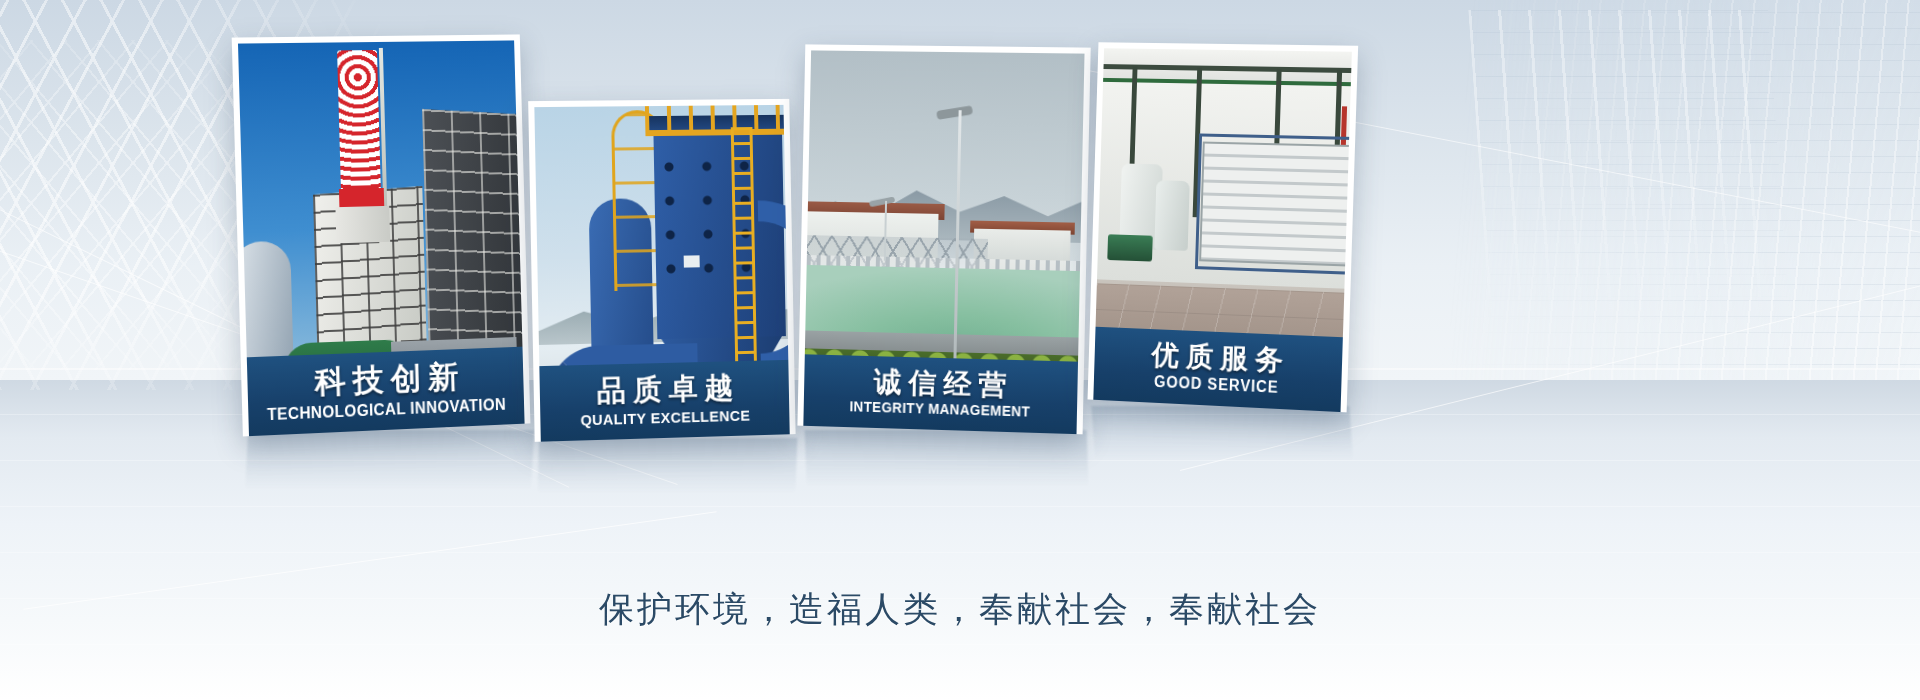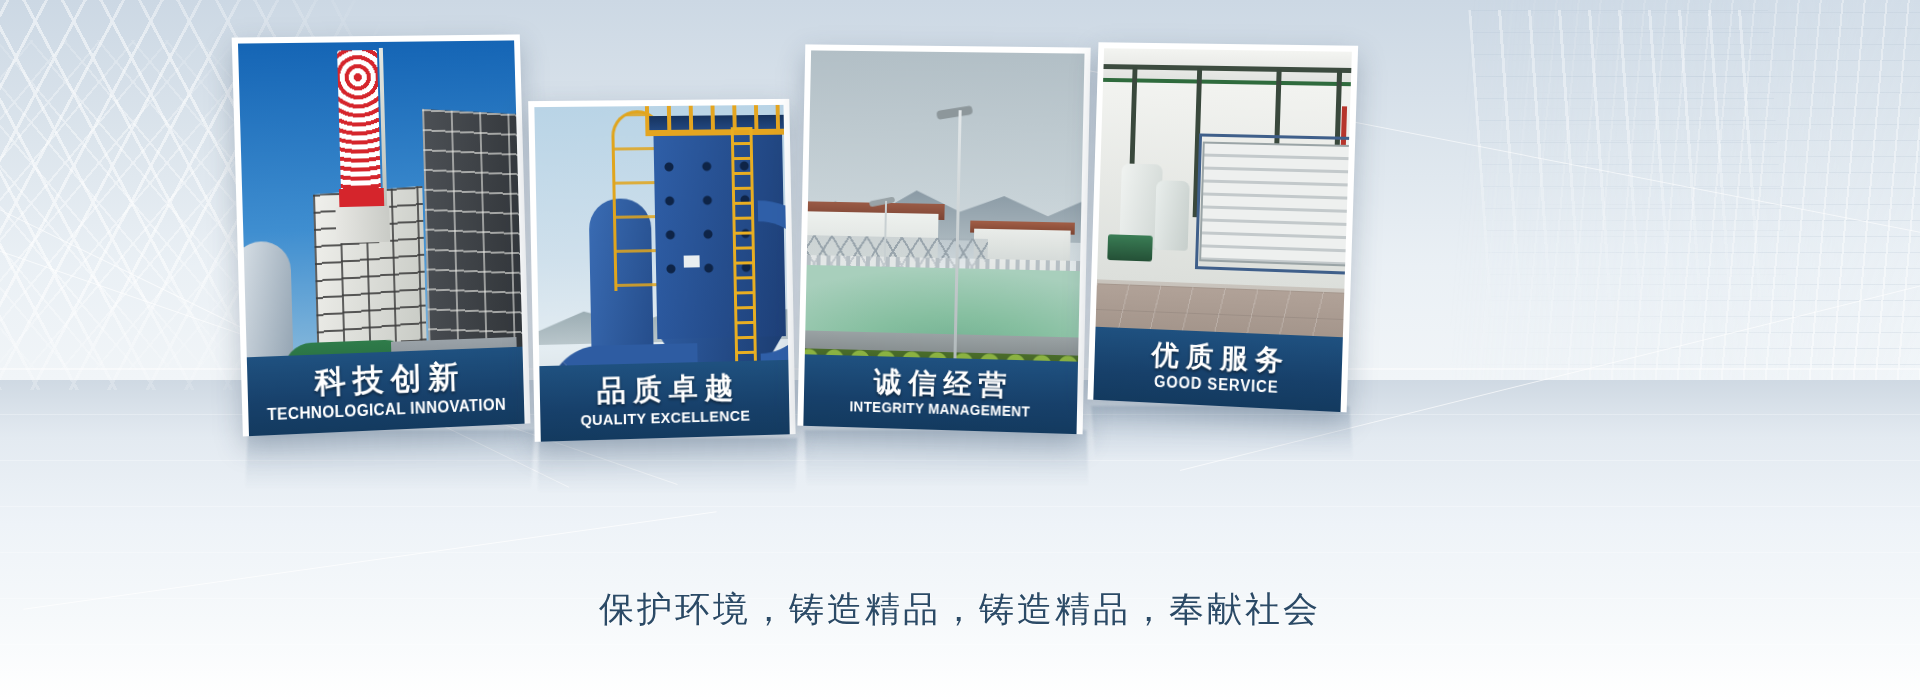--- a/index.html
+++ b/index.html
@@ -458,15 +458,15 @@
         </div>
         <div class="caption">
           <div class="cap-cn">优质服务</div>
           <div class="cap-en">GOOD SERVICE</div>
         </div>
       </div>
     </div>
 
   </div>
 
-  <div class="tagline">保护环境，铸造精品，铸造精品，奉献社会</div>
+  <div class="tagline">保护环境，造福人类，奉献社会，奉献社会</div>
 
 </div>
 
 </body></html>

